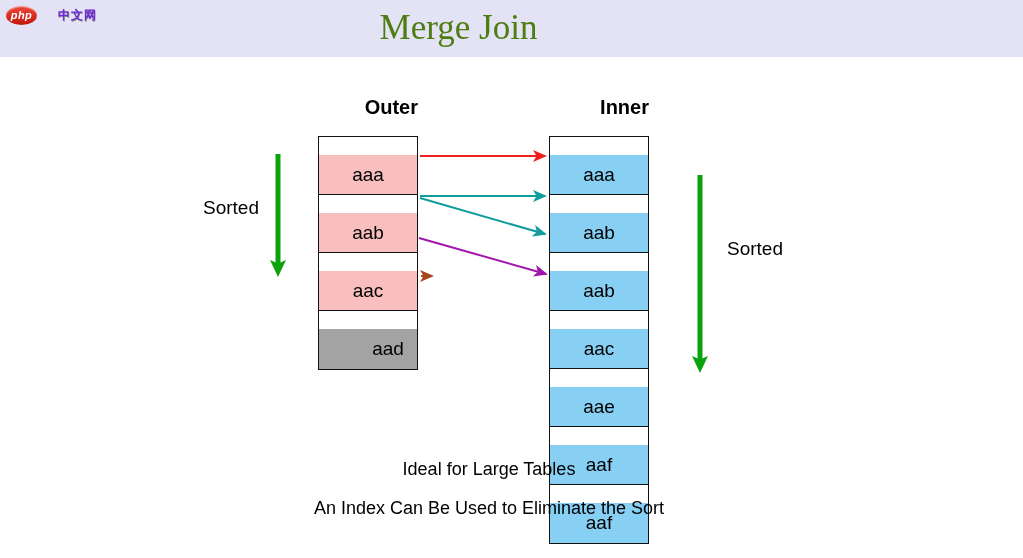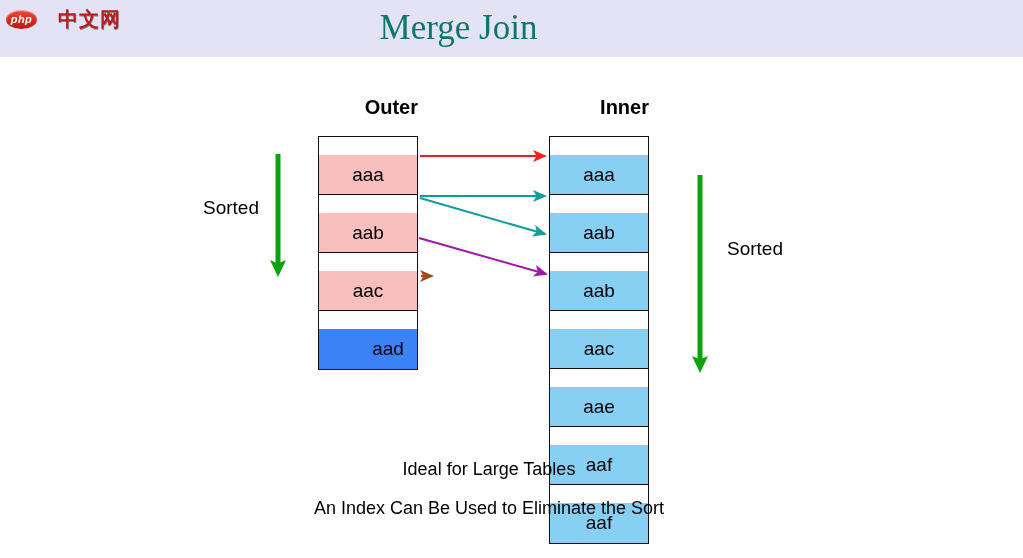--- a/index.html
+++ b/index.html
@@ -11,26 +11,26 @@
   
   .topbar { position:absolute; left:0; top:0; width:1023px; height:57px; }
   .logo { position:absolute; left:6px; top:6px; display:flex; align-items:center; gap:21px; }
   .logo-badge {
     display:inline-block; width:31px; height:19px; border-radius:50%;
     background:linear-gradient(#f0473a,#c1160a);
     color:#fff; font-size:11px; font-weight:bold; font-style:italic;
     text-align:center; line-height:19px; letter-spacing:.5px;
     box-shadow:inset 0 1px 1px rgba(255,255,255,.55);
   }
-  .logo-text { font-size:20px; font-weight:bold; color:#b91c1c; letter-spacing:1px;
+  .logo-text { font-size:12px; font-weight:bold; color:#6d28d9; letter-spacing:1px;
     text-shadow:0.5px 0.5px 0 #888; }
   .title {
     position:absolute; left:0; top:8px; width:917px; margin:0;
     text-align:center; font-family:"Liberation Serif", serif;
-    font-weight:normal; font-size:35px; color:#0f766e;
+    font-weight:normal; font-size:35px; color:#4d7c0f;
   }
   
   .tbl-title { position:absolute; width:100px; text-align:right;
     font-size:20px; font-weight:bold; }
   .outer-title { left:318px; top:96px; }
   .inner-title { left:549px; top:96px; }
   
   .tbl { position:absolute; width:100px; border:1.6px solid #111; box-sizing:border-box; }
   .outer-tbl { left:318px; top:136px; }
   .inner-tbl { left:549px; top:136px; }
@@ -63,21 +63,21 @@
     <h1 class="title">Merge Join</h1>
   </div>
 
   <div class="tbl-title outer-title">Outer</div>
   <div class="tbl-title inner-title">Inner</div>
 
   <div class="tbl outer-tbl">
     <div class="cell" style="background: rgb(249, 191, 191);">aaa</div>
     <div class="cell" style="background: rgb(249, 191, 191);">aab</div>
     <div class="cell" style="background: rgb(249, 191, 191);">aac</div>
-    <div class="cell" style="background: #3b82f6; padding-left: 40px;">aad</div>
+    <div class="cell" style="background: #a3a3a3; padding-left: 40px;">aad</div>
   </div>
 
   <div class="tbl inner-tbl">
     <div class="cell" style="background: rgb(135, 207, 243);">aaa</div>
     <div class="cell" style="background: rgb(135, 207, 243);">aab</div>
     <div class="cell" style="background: rgb(135, 207, 243);">aab</div>
     <div class="cell" style="background: rgb(135, 207, 243);">aac</div>
     <div class="cell" style="background: rgb(135, 207, 243);">aae</div>
     <div class="cell" style="background: rgb(135, 207, 243);">aaf</div>
     <div class="cell" style="background: rgb(135, 207, 243);">aaf</div>

